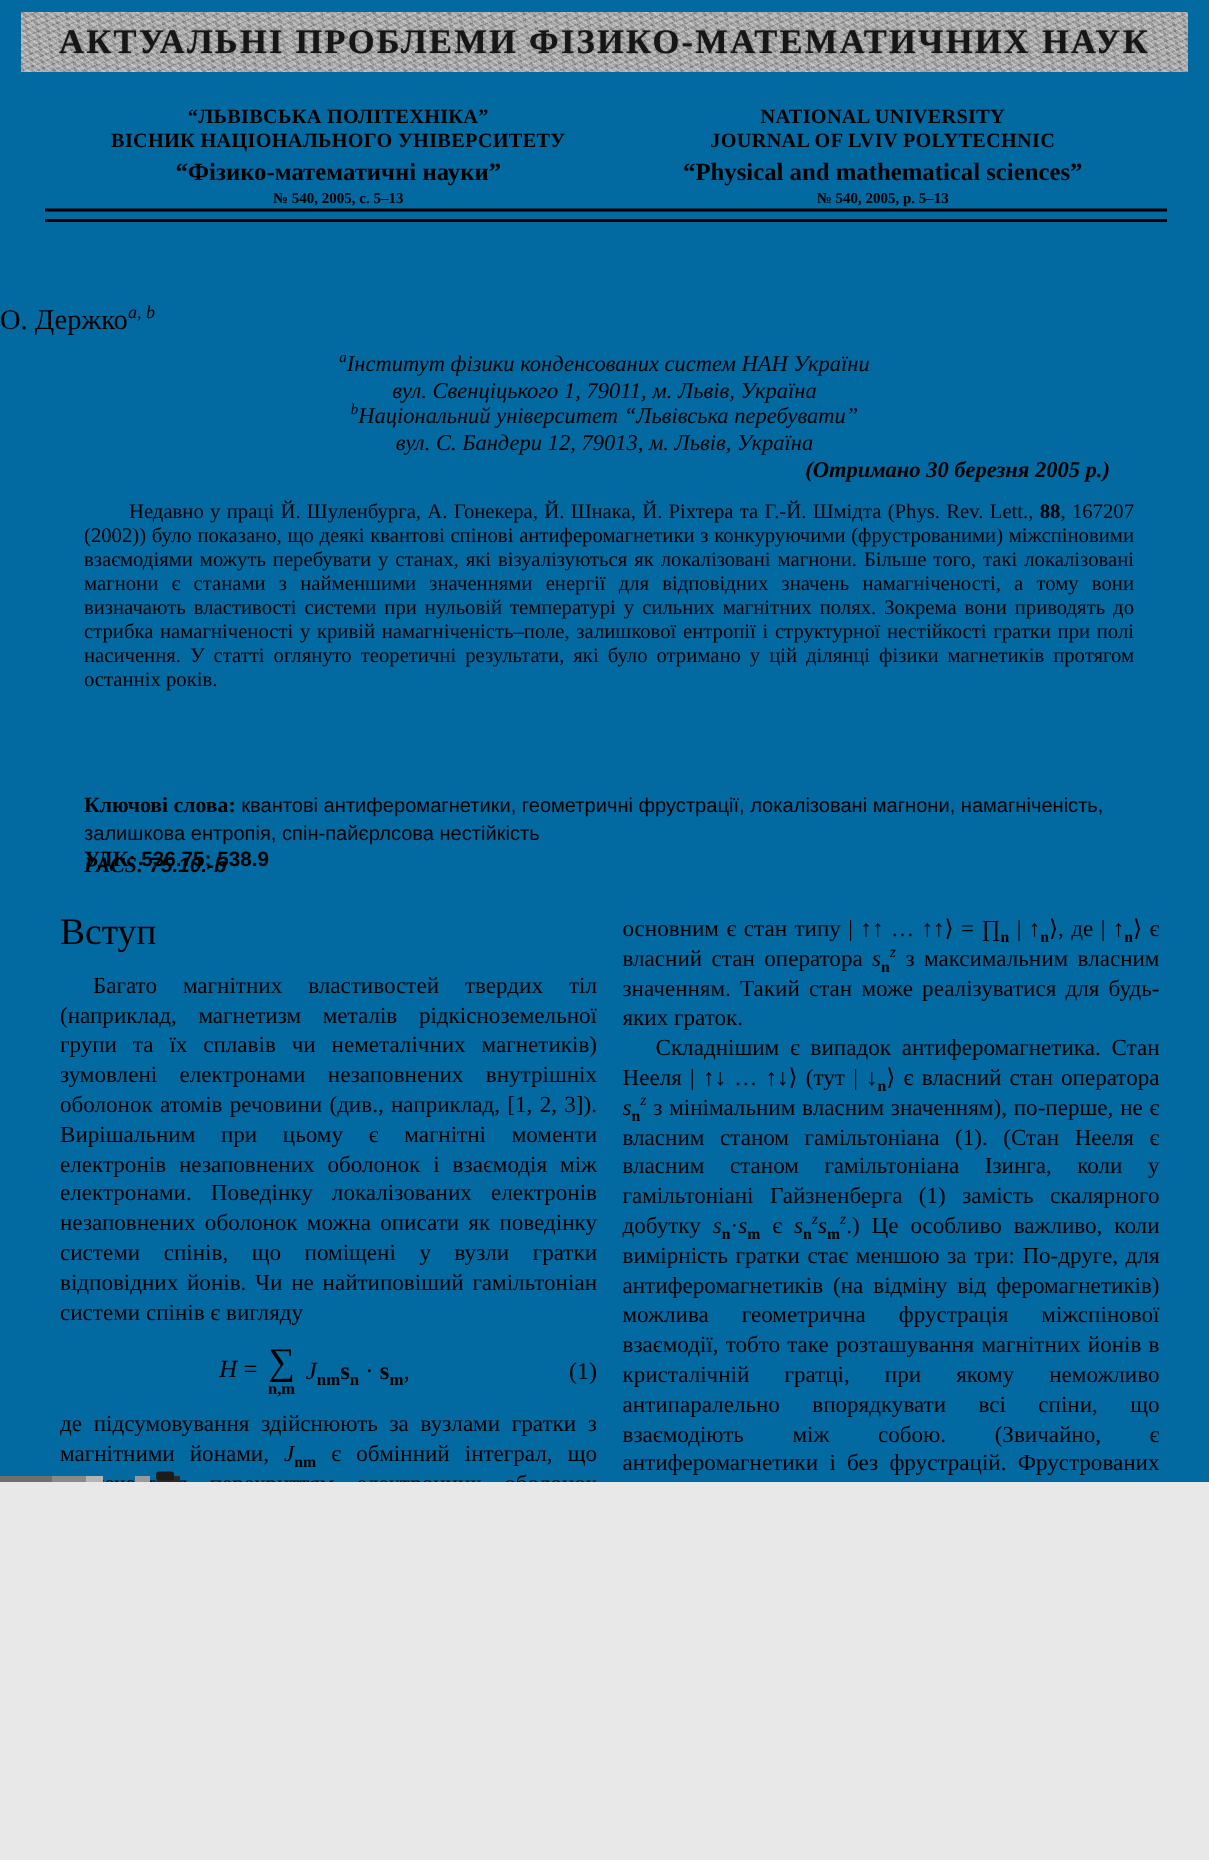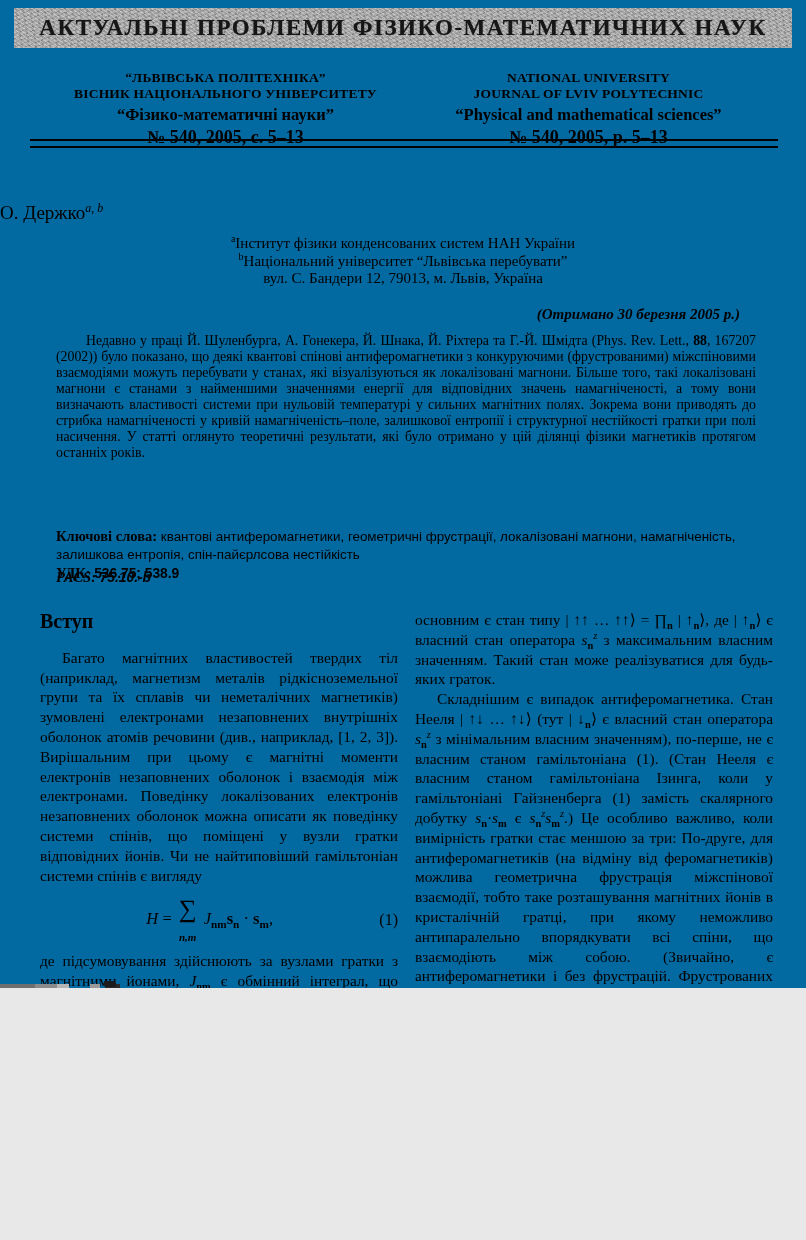--- a/index.html
+++ b/index.html
@@ -21,32 +21,32 @@
   }
   .banner-text{
     font-size:23px;font-weight:700;letter-spacing:1.5px;color:#161616;
     text-shadow:0 0 1px rgba(0,0,0,.55);white-space:nowrap;
   }
   
   .header-cols{position:absolute;top:70px;left:44px;right:36px;display:flex;}
   .header-col{flex:1;text-align:center;font-weight:700;line-height:1.22;}
   .hl-small{font-size:13.5px;letter-spacing:.2px;}
   .hl-big{font-size:16.5px;margin-top:2px;}
-  .hl-num{font-size:18px;margin-top:2px;}
+  .hl-num{font-size:10px;margin-top:2px;}
   .rule-double{
     position:absolute;top:139px;left:30px;right:28px;height:5px;
     border-top:2px solid #000;border-bottom:2px solid #000;
   }
   
   .title{position:absolute;top:166px;left:0;right:0;text-align:center;
     font-size:23px;font-weight:700;letter-spacing:.8px;}
   .author{position:absolute;top:201px;left:0;right:0;font-size:19px;}
   .author sup{font-size:12px;font-style:italic;}
   .affils{position:absolute;top:235px;left:0;right:0;text-align:center;
-    font-size:15px;line-height:17.5px;}
+    font-style:italic;font-size:15px;line-height:17.5px;}
   .affils sup{font-size:10px;line-height:0;}
   .received{position:absolute;top:306px;right:66px;font-style:italic;
     font-weight:700;font-size:15px;}
   
   .abstract{position:absolute;top:333px;left:56px;width:700px;
     font-size:13.8px;line-height:16px;text-align:justify;text-indent:30px;}
   .abstract b{font-weight:700;}
   .kw{position:absolute;top:500px;left:56px;width:700px;
     font-size:13.4px;line-height:17.5px;text-align:left;
     font-family:"Liberation Sans","DejaVu Sans",sans-serif;margin-top:28px;}
@@ -54,29 +54,29 @@
   .meta-line{position:absolute;left:56px;font-size:14.5px;font-weight:700;}
   .meta-line .meta-val{font-weight:700;font-family:"Liberation Sans","DejaVu Sans",sans-serif;font-size:13.8px;}
   .pacs{top:569px;font-style:italic;}
   .udk{top:565px;}
   
   .columns{position:absolute;top:610px;left:40px;right:33px;display:flex;gap:17px;}
   .col{flex:1;font-size:15.4px;line-height:19.8px;text-align:justify;}
   .col p{margin:0;}
   .col p.ind{text-indent:22px;}
   .col sub,.col sup{line-height:0;font-size:68%;}
-  .intro-h{font-size:20px;font-weight:700;margin:2px 0 16px 0;text-align:left;}
+  .intro-h{font-size:25px;font-weight:400;margin:2px 0 16px 0;text-align:left;}
   
   .equation{display:flex;align-items:center;margin:13px 0 9px 0;}
   .eq-main{flex:1;text-align:center;font-size:16.5px;}
   .eq-main i{font-family:"Liberation Serif","DejaVu Serif",serif;}
   .sum-wrap{display:inline-flex;flex-direction:column;align-items:center;
     vertical-align:middle;margin:0 3px;}
   .sum-sign{font-size:25px;line-height:22px;}
-  .sum-sub{font-size:11px;font-weight:700;line-height:10px;margin-top:12px;font-style:italic;}
+  .sum-sub{font-size:11px;font-weight:700;line-height:10px;margin-top:1px;}
   .eq-num{font-size:16px;}
   
   .footnotes{position:absolute;top:1122px;left:40px;right:33px;
     font-family:"Liberation Sans","DejaVu Sans",sans-serif;
     font-size:13px;line-height:15.5px;}
   .fn-rule{width:250px;border-top:2px solid #000;margin-bottom:4px;}
   .footnote sup{font-size:9.5px;font-weight:700;}
   .footnote i{font-family:"Liberation Serif","DejaVu Serif",serif;}
   
   .copyright{position:absolute;top:1186px;right:38px;font-size:16.5px;}
@@ -114,20 +114,21 @@
     </div>
   </div>
 
   <div class="rule-double"></div>
 
 
   <div class="author"><span>О. Держко</span><sup>a, b</sup></div>
 
   <div class="affils">
     <div><sup>a</sup><span>Інститут фізики конденсованих систем НАН України</span></div>
+    <div>вул. Свенціцького 1, 79011, м. Львів, Україна</div>
     <div><sup>b</sup><span>Національний університет “Львівська перебувати”</span></div>
     <div>вул. С. Бандери 12, 79013, м. Львів, Україна</div>
   </div>
 
   <div class="received">(Отримано 30 березня 2005 р.)</div>
 
   <div class="abstract">Недавно у праці Й. Шуленбурга, А. Гонекера, Й. Шнака, Й. Ріхтера та Г.-Й. Шмідта (Phys. Rev. Lett., <b>88</b>, 167207 (2002)) було показано, що деякі квантові спінові антиферомагнетики з конкуруючими (фрустрованими) міжспіновими взаємодіями можуть перебувати у станах, які візуалізуються як локалізовані магнони. Більше того, такі локалізовані магнони є станами з найменшими значеннями енергії для відповідних значень намагніченості, а тому вони визначають властивості системи при нульовій температурі у сильних магнітних полях. Зокрема вони приводять до стрибка намагніченості у кривій намагніченість–поле, залишкової ентропії і структурної нестійкості гратки при полі насичення. У статті оглянуто теоретичні результати, які було отримано у цій ділянці фізики магнетиків протягом останніх років.</div>
 
   <div class="kw">
     <span class="kw-label">Ключові слова:</span>

